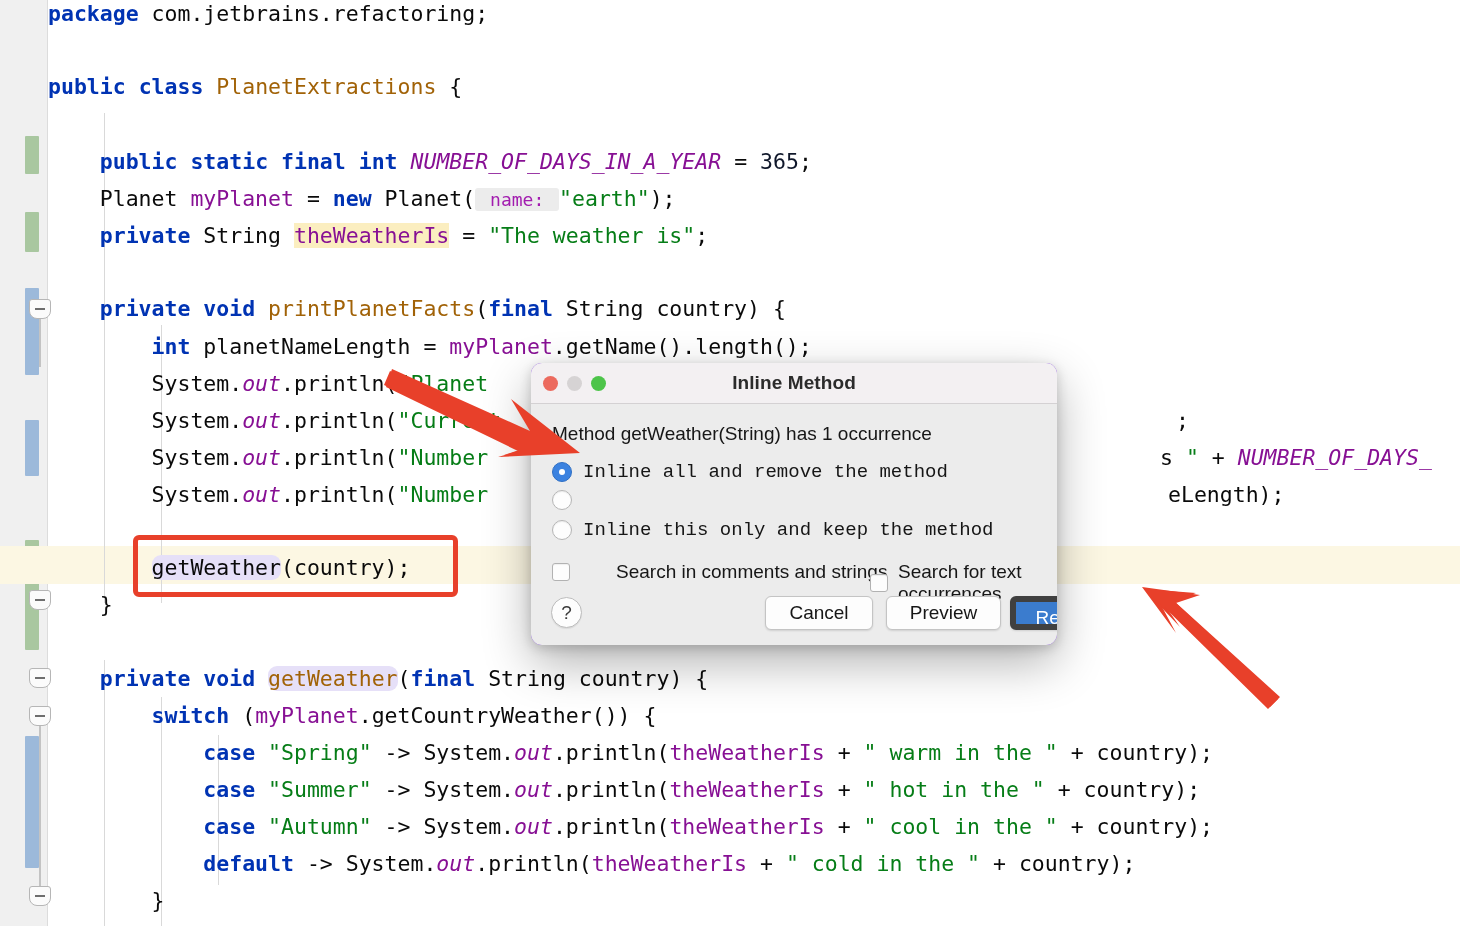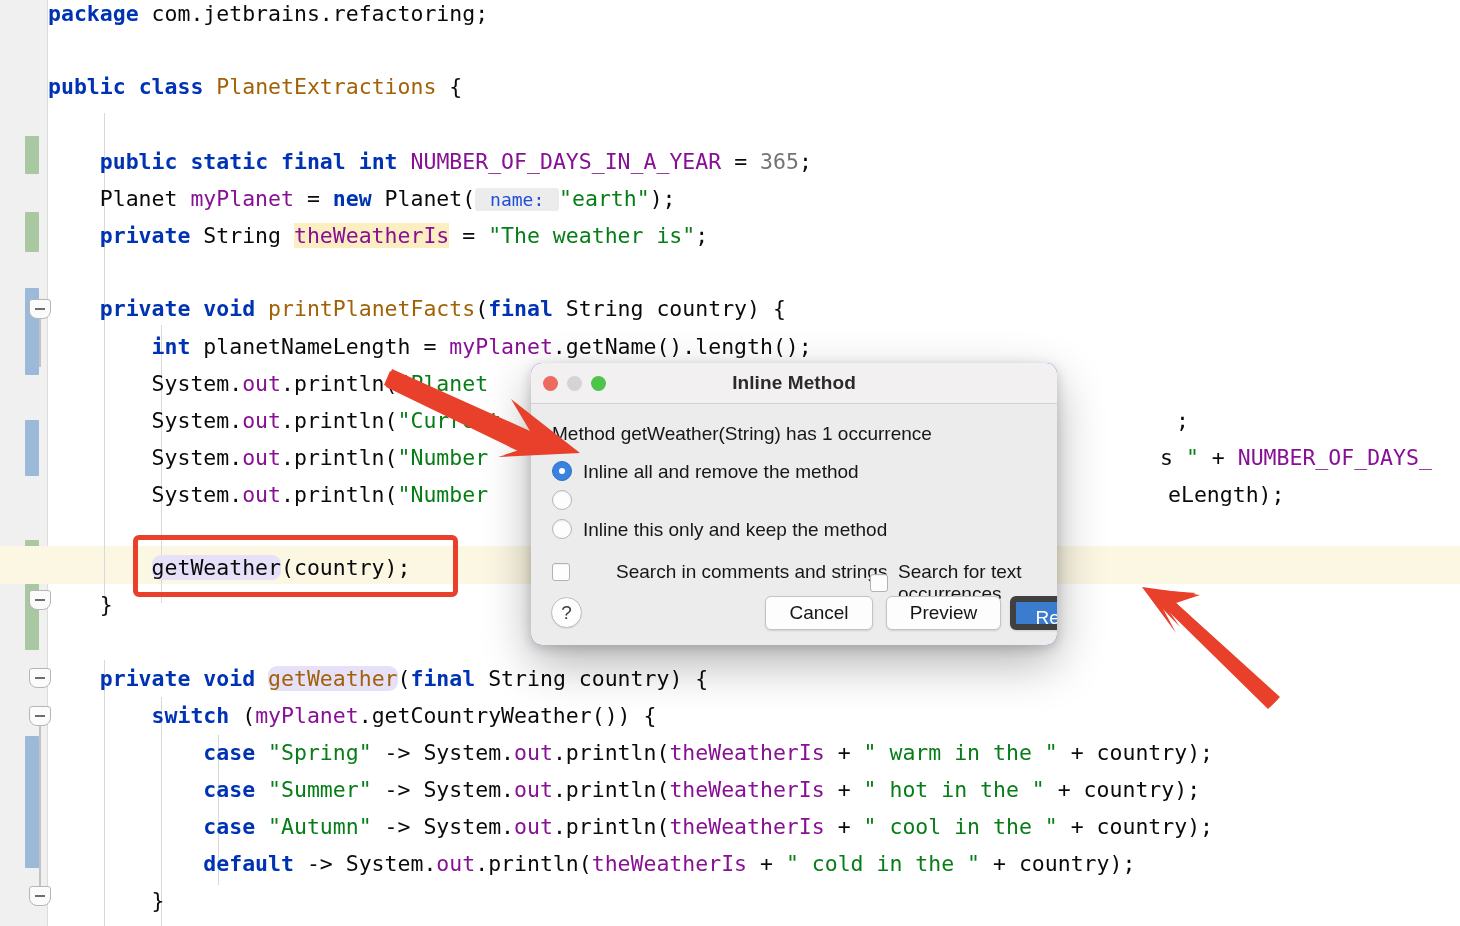--- a/index.html
+++ b/index.html
@@ -63,24 +63,24 @@
     font-size:21.5px;
     line-height:37.5px;
     white-space:pre;
     color:#0a0a0a;
   }
   .ln{position:absolute;left:48px;padding-left:0;}
   .kw{color:#0033b3;font-weight:700;}
   .cls{color:#a16207;}
   .fld{color:#871094;}
   .st{color:#067d17;}
-  .num{color:#737373;}
-  .itl{}
+  .num{color:#0f172a;}
+  .itl{font-style:italic;}
   .hint{
-    background:#ececec;color:#1d4ed8;border-radius:3px;
+    background:#ececec;color:#a21caf;border-radius:3px;
     padding:1px 4px;font-size:18px;
   }
   .hl-yellow{background:#fbeec0;}
   .hl-lilac{background:#e6e0f8;border-radius:9px;}
 
   
   #callout-box{
     position:absolute;left:133px;top:535px;width:325px;height:62px;
     border:5px solid #e8402a;border-radius:6px;
     box-sizing:border-box;
@@ -109,21 +109,21 @@
   .tl-red{left:12px;background:#ec6a5e;}
   .tl-yellow{left:36px;background:#d6d3d4;}
   .tl-green{left:60px;background:#4dc44a;}
 
   #dlg-body{position:relative;height:242px;background:#ececec;}
   #dlg-message{
     position:absolute;left:21px;top:19px;
     font-size:19px;color:#161616;
   }
 
-  .radio-row{position:absolute;left:21px;display:flex;align-items:flex-start;}
+  .radio-row{position:absolute;left:21px;display:flex;align-items:center;font-family:Liberation Mono, monospace;}
   .radio{
     width:20px;height:20px;border-radius:50%;
     border:1px solid #b5b5b5;background:#fdfdfd;
     box-sizing:border-box;position:relative;flex:none;
     box-shadow:0 1px 1px rgba(0,0,0,.07) inset;
   }
   .radio.on{
     background:#3b82e0;border:1px solid #2f6fc4;
     box-shadow:0 0 0 0 rgba(0,0,0,0);
   }

